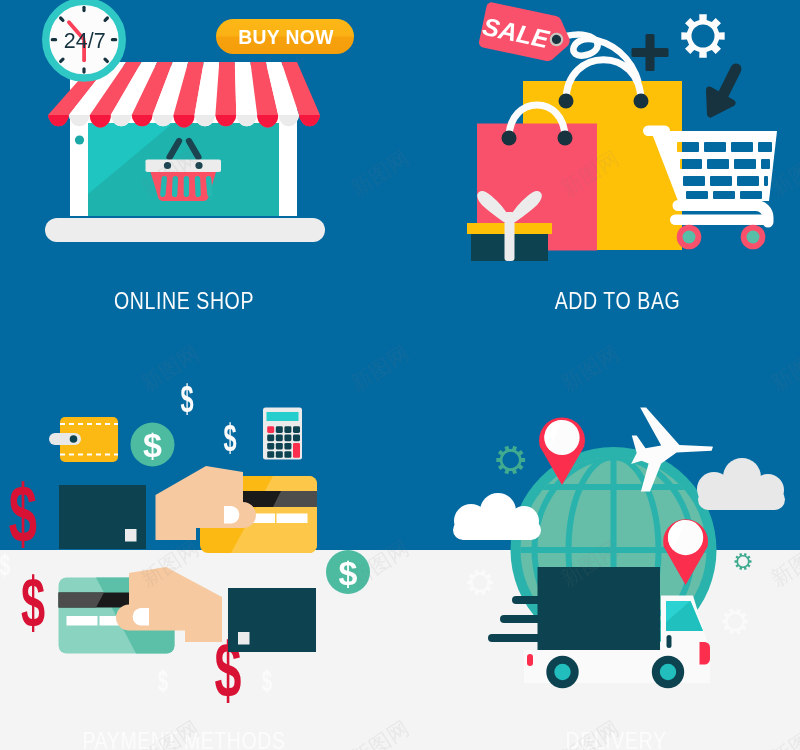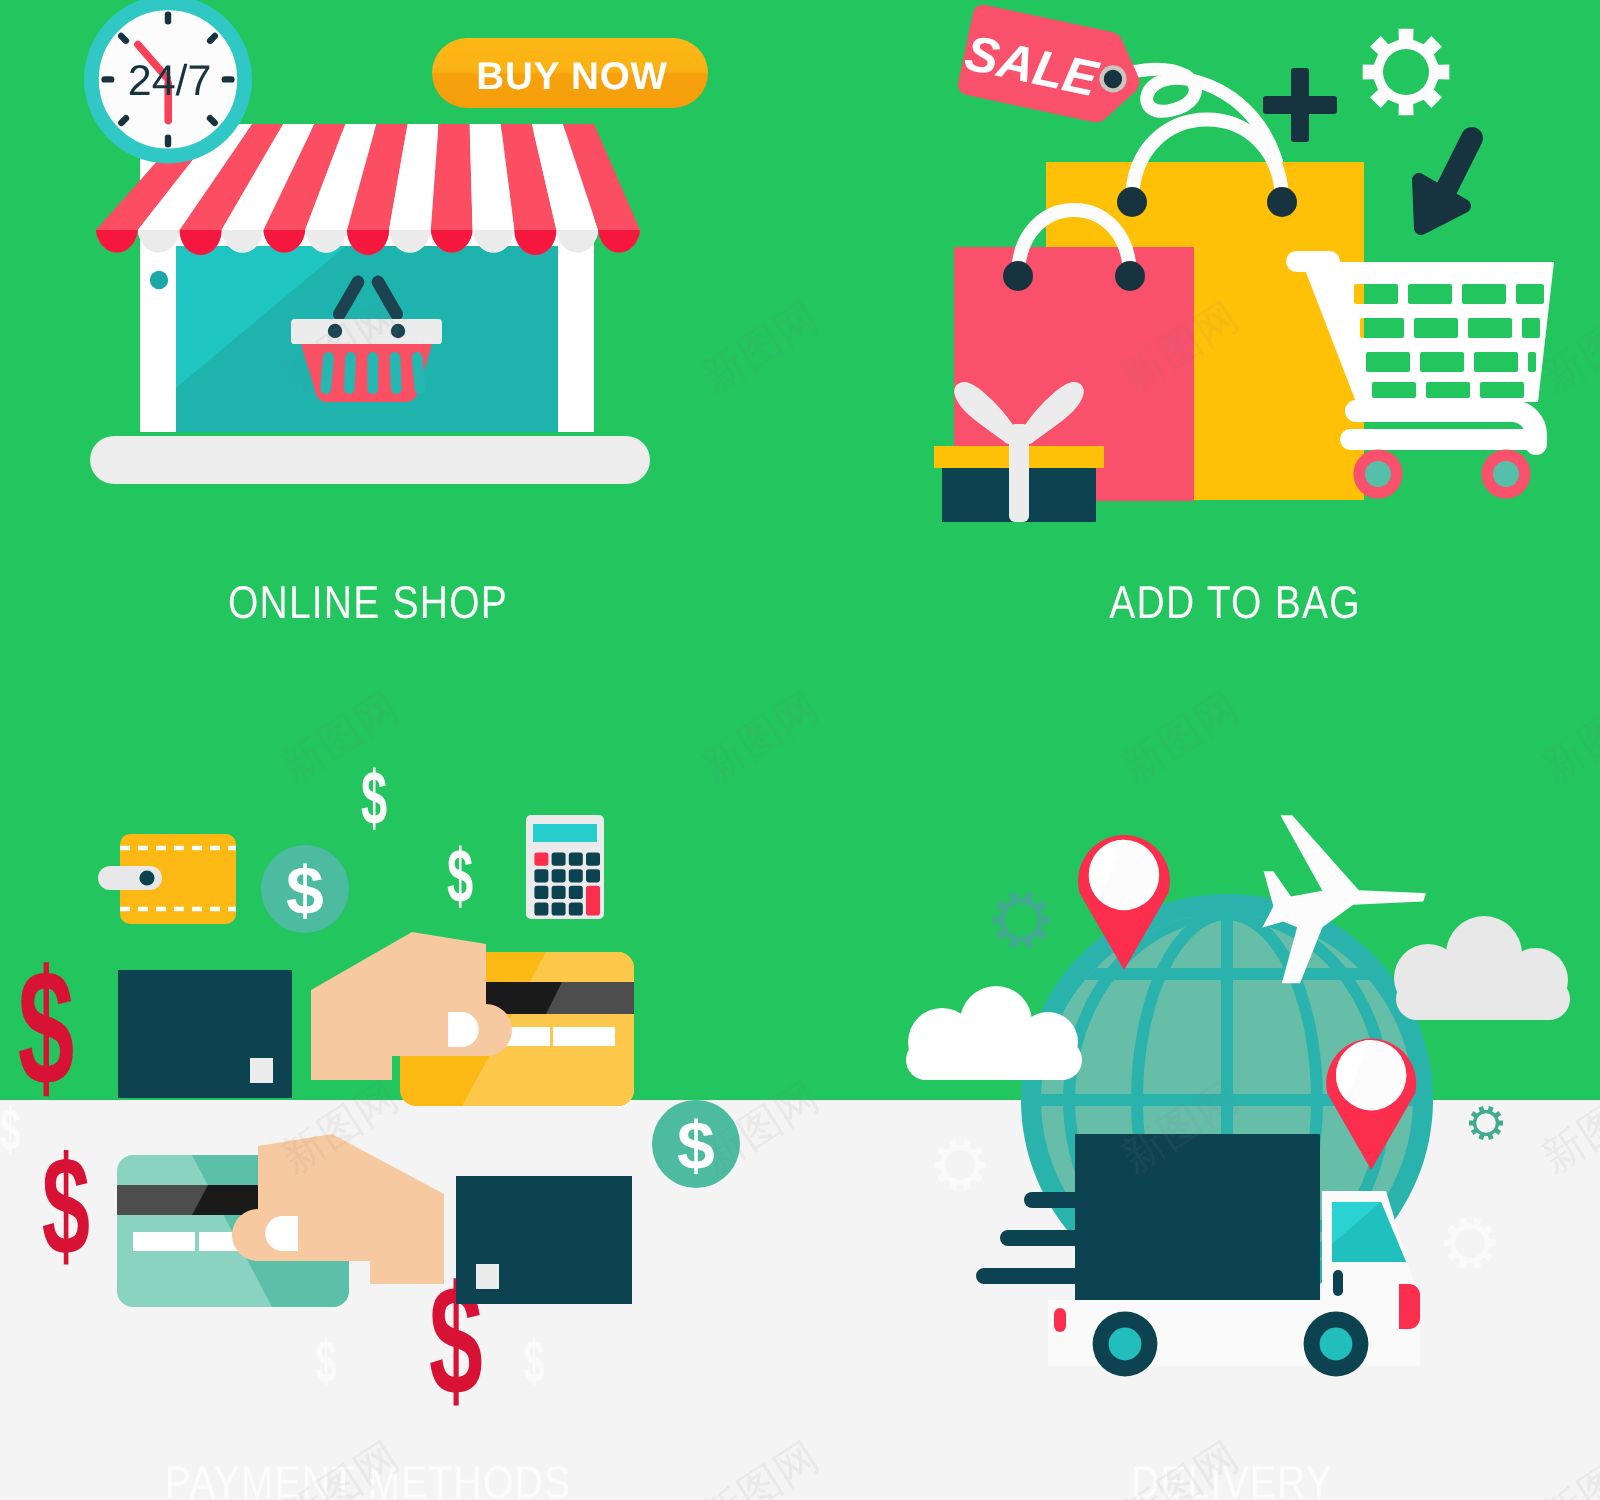--- a/index.html
+++ b/index.html
@@ -1,17 +1,17 @@
 <!DOCTYPE html>
 <html><head>
 <meta charset="utf-8">
 <style>
   html,body{margin:0;padding:0;}
   body{width:800px;height:750px;background:#f4f4f4;font-family:"Liberation Sans",sans-serif;overflow:hidden;}
-  .stage{position:relative;width:800px;height:550px;background:#22c55e;}
+  .stage{position:relative;width:800px;height:550px;background:#0369a1;}
   svg.art{position:absolute;left:0;top:0;width:800px;height:750px;display:block;}
   .cap-label{fill:#fcfcfc;font-family:"Liberation Sans",sans-serif;font-size:23px;letter-spacing:0.7px;text-anchor:middle;}
   .wm-text{fill:#808080;font-family:"DejaVu Sans",sans-serif;font-size:21px;font-weight:400;letter-spacing:0.5px;}
 </style>
 </head>
 <body>
 
 <div class="stage">
   <svg class="art" viewBox="0 0 800 750">
     <defs>

